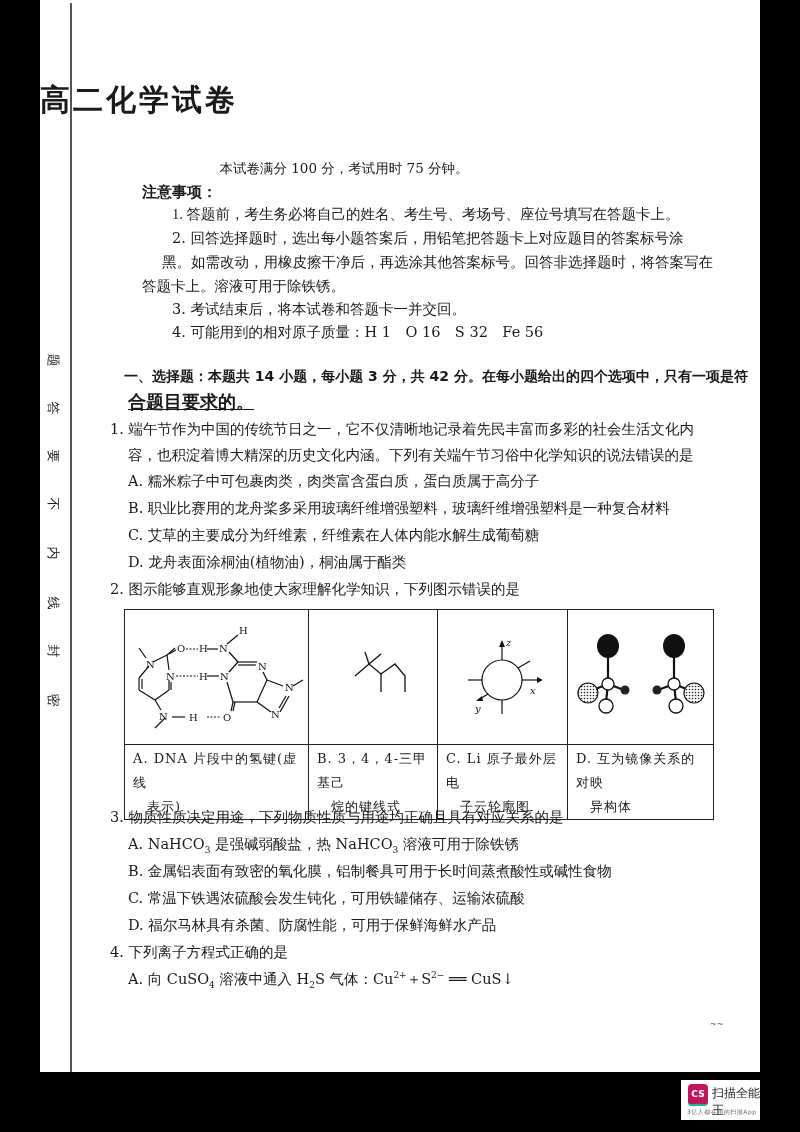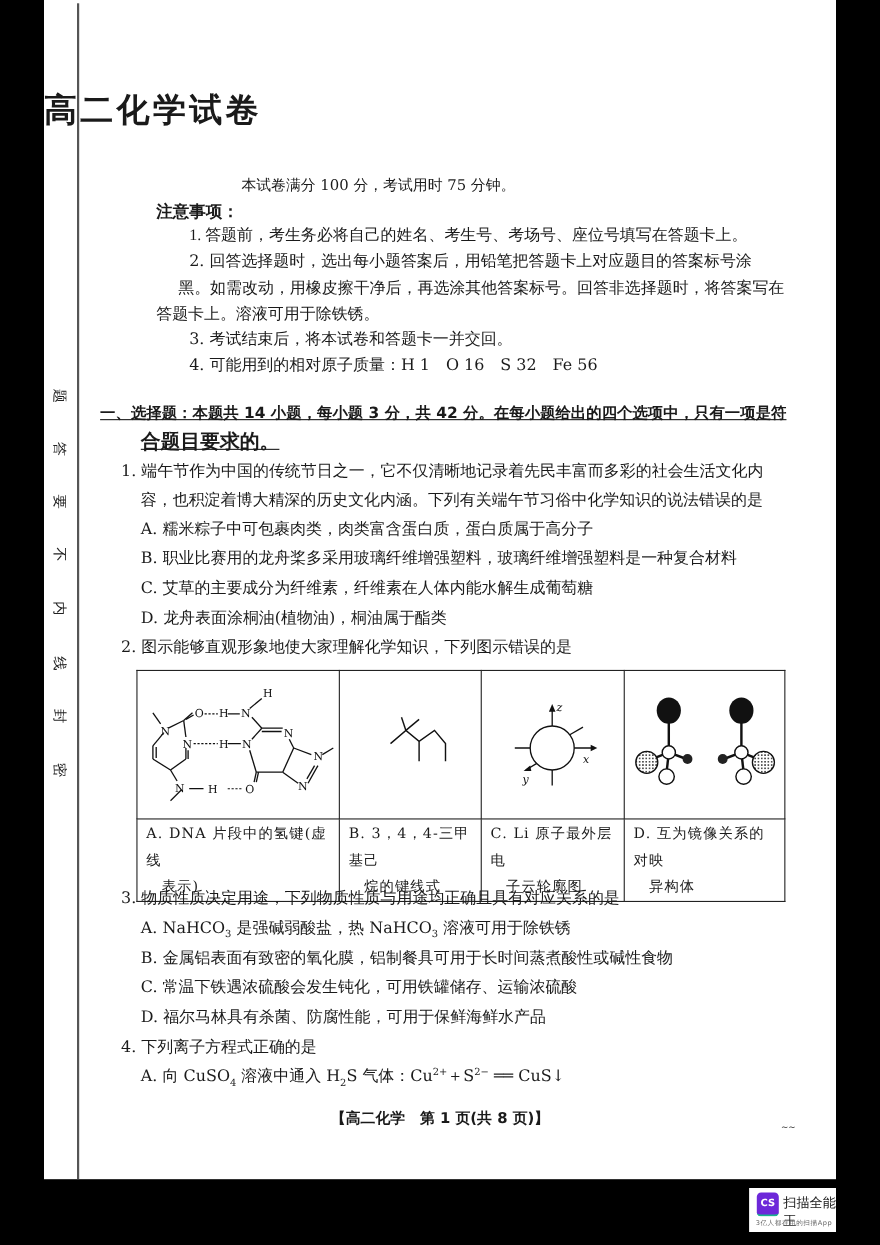--- a/index.html
+++ b/index.html
@@ -38,21 +38,21 @@
     white-space: normal; letter-spacing: 1px;
   }
   .cap-indent { display:block; padding-left: 14px; }
   .footer { left: 0; width: 720px; top: 1008px; text-align: center; font-size: 13.5px; }
   .tick { left: 670px; top: 1020px; font-size: 8px; color: #333; }
   .watermark {
     position: absolute; left: 681px; top: 1080px; width: 79px; height: 40px; background: #fff;
   }
   .wm-logo {
     position: absolute; left: 7px; top: 4px; width: 20px; height: 20px; border-radius: 4px;
-    background: #6d28d9; color: #fff; font-size: 9px; font-weight: bold; line-height: 20px; text-align: center;
+    background: #be185d; color: #fff; font-size: 9px; font-weight: bold; line-height: 20px; text-align: center;
     font-family: "DejaVu Sans", sans-serif; border-bottom: 2px solid #19b58e;
   }
   .wm-name { position: absolute; left: 31px; top: 5px; font-size: 12px; font-family: "DejaVu Sans", sans-serif; color: #222; }
   .wm-sub { position: absolute; left: 6px; top: 28px; font-size: 6px; color: #666; font-family: "DejaVu Sans", sans-serif; letter-spacing: 0.5px; }
   svg { display: block; }
 </style>
 </head>
 <body>
 
 <div class="page">
@@ -73,21 +73,21 @@
   <div class="abs subtitle">本试卷满分 100 分，考试用时 75 分钟。</div>
 
   <div class="abs line bold" style="left:102px; top:182px; font-size:15px;">注意事项：</div>
   <div class="abs line" style="left:132px; top:204px;font-family:Liberation Serif, serif;">1. 答题前，考生务必将自己的姓名、考生号、考场号、座位号填写在答题卡上。</div>
   <div class="abs line" style="left:132px; top:228px;">2. 回答选择题时，选出每小题答案后，用铅笔把答题卡上对应题目的答案标号涂</div>
   <div class="abs line" style="left:112px; top:252px;margin-left:10px;">黑。如需改动，用橡皮擦干净后，再选涂其他答案标号。回答非选择题时，将答案写在</div>
   <div class="abs line" style="left:102px; top:276px;">答题卡上。溶液可用于除铁锈。</div>
   <div class="abs line" style="left:132px; top:299px;">3. 考试结束后，将本试卷和答题卡一并交回。</div>
   <div class="abs line" style="left:132px; top:322px;">4. 可能用到的相对原子质量：H 1　O 16　S 32　Fe 56</div>
 
-  <div class="abs line bold" style="left:51px; top:366px; font-size:14px;text-decoration:underline;">一、选择题：本题共 14 小题，每小题 3 分，共 42 分。在每小题给出的四个选项中，只有一项是符</div>
+  <div class="abs line bold" style="left:84px; top:366px; font-size:14px;">一、选择题：本题共 14 小题，每小题 3 分，共 42 分。在每小题给出的四个选项中，只有一项是符</div>
   <div class="abs line bold" style="left:88px; top:392px; font-size:18px;text-decoration:underline;">合题目要求的。</div>
 
   <div class="abs line" style="left:70px; top:419px;">1. 端午节作为中国的传统节日之一，它不仅清晰地记录着先民丰富而多彩的社会生活文化内</div>
   <div class="abs line" style="left:88px; top:445px;">容，也积淀着博大精深的历史文化内涵。下列有关端午节习俗中化学知识的说法错误的是</div>
   <div class="abs line" style="left:88px; top:471px;">A. 糯米粽子中可包裹肉类，肉类富含蛋白质，蛋白质属于高分子</div>
   <div class="abs line" style="left:88px; top:498px;">B. 职业比赛用的龙舟桨多采用玻璃纤维增强塑料，玻璃纤维增强塑料是一种复合材料</div>
   <div class="abs line" style="left:88px; top:525px;">C. 艾草的主要成分为纤维素，纤维素在人体内能水解生成葡萄糖</div>
   <div class="abs line" style="left:88px; top:552px;">D. 龙舟表面涂桐油(植物油)，桐油属于酯类</div>
 
   <div class="abs line" style="left:70px; top:579px;">2. 图示能够直观形象地使大家理解化学知识，下列图示错误的是</div>
@@ -237,21 +237,20 @@
 
   <div class="abs line" style="left:70px; top:807px;">3. 物质性质决定用途，下列物质性质与用途均正确且具有对应关系的是</div>
   <div class="abs line" style="left:88px; top:834px;"><span>A. NaHCO</span><sub>3</sub><span> 是强碱弱酸盐，热 NaHCO</span><sub>3</sub><span> 溶液可用于除铁锈</span></div>
   <div class="abs line" style="left:88px; top:861px;">B. 金属铝表面有致密的氧化膜，铝制餐具可用于长时间蒸煮酸性或碱性食物</div>
   <div class="abs line" style="left:88px; top:888px;">C. 常温下铁遇浓硫酸会发生钝化，可用铁罐储存、运输浓硫酸</div>
   <div class="abs line" style="left:88px; top:915px;">D. 福尔马林具有杀菌、防腐性能，可用于保鲜海鲜水产品</div>
 
   <div class="abs line" style="left:70px; top:942px;">4. 下列离子方程式正确的是</div>
   <div class="abs line" style="left:88px; top:969px;"><span>A. 向 CuSO</span><sub>4</sub><span> 溶液中通入 H</span><sub>2</sub><span>S 气体：Cu</span><sup>2+</sup><span>＋S</span><sup>2−</sup><span> ══ CuS↓</span></div>
 
-  <div class="abs footer bold">【高二化学　第 1 页(共 8 页)】</div>
   <div class="abs tick">~~</div>
 </div>
 
 <div class="watermark">
   <div class="wm-logo">CS</div>
   <div class="wm-name">扫描全能王</div>
   <div class="wm-sub">3亿人都在用的扫描App</div>
 </div>
 
 </body></html>

